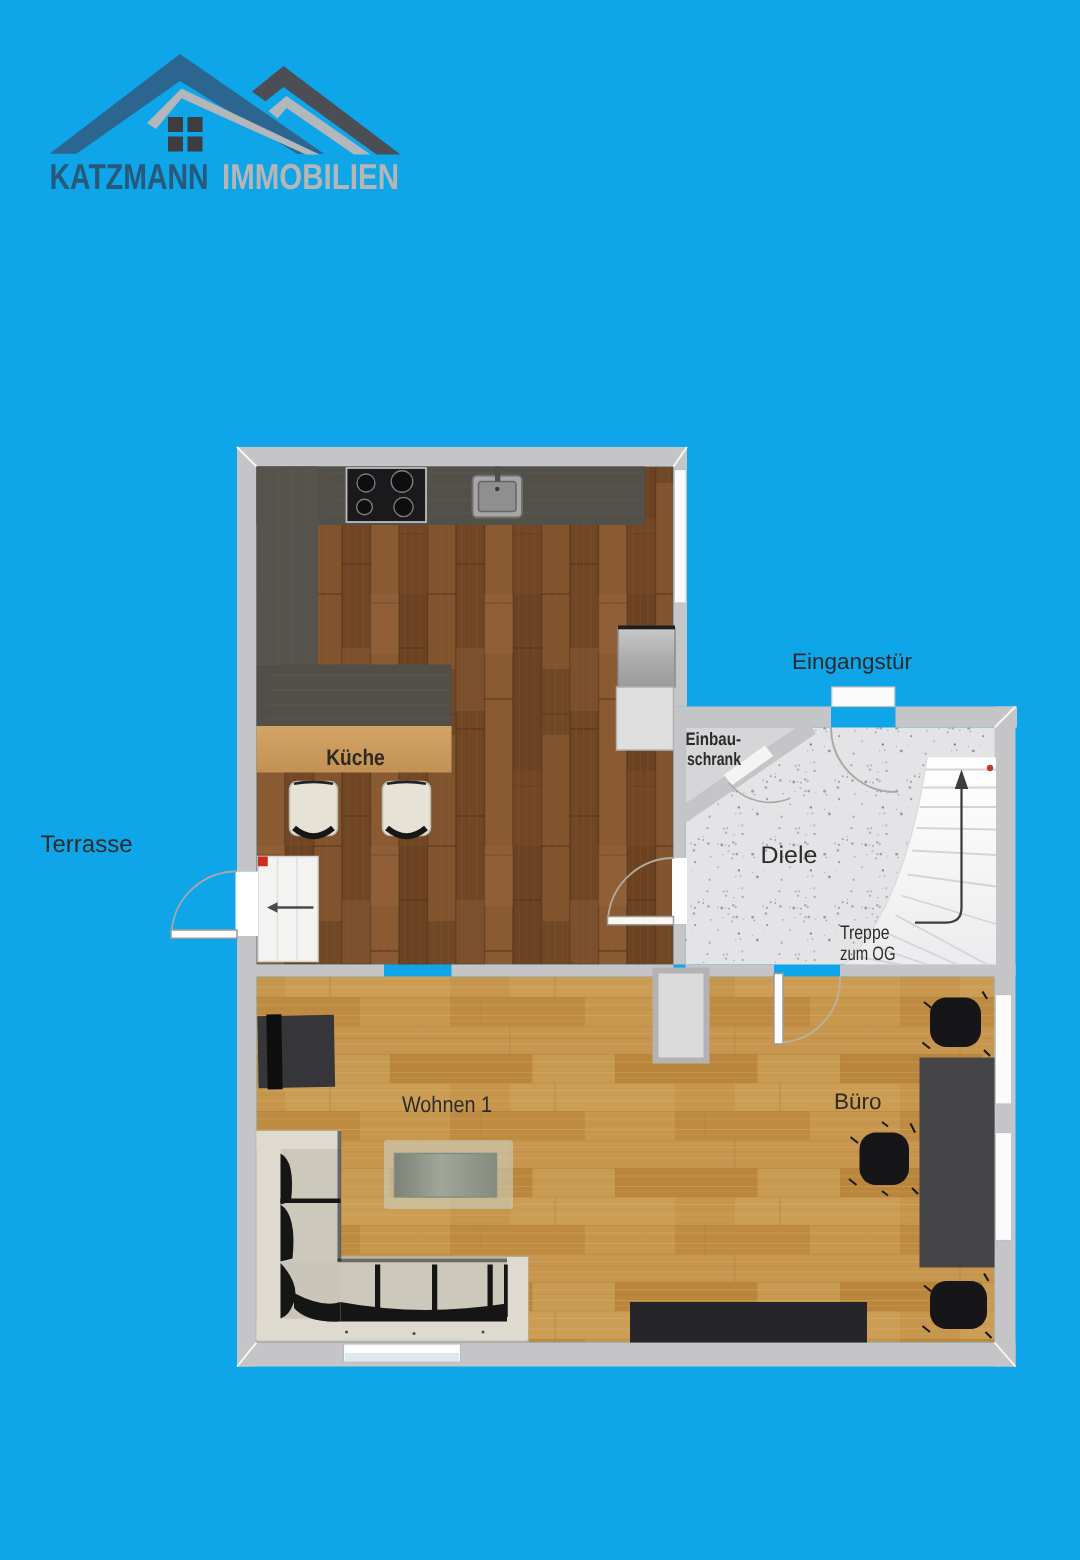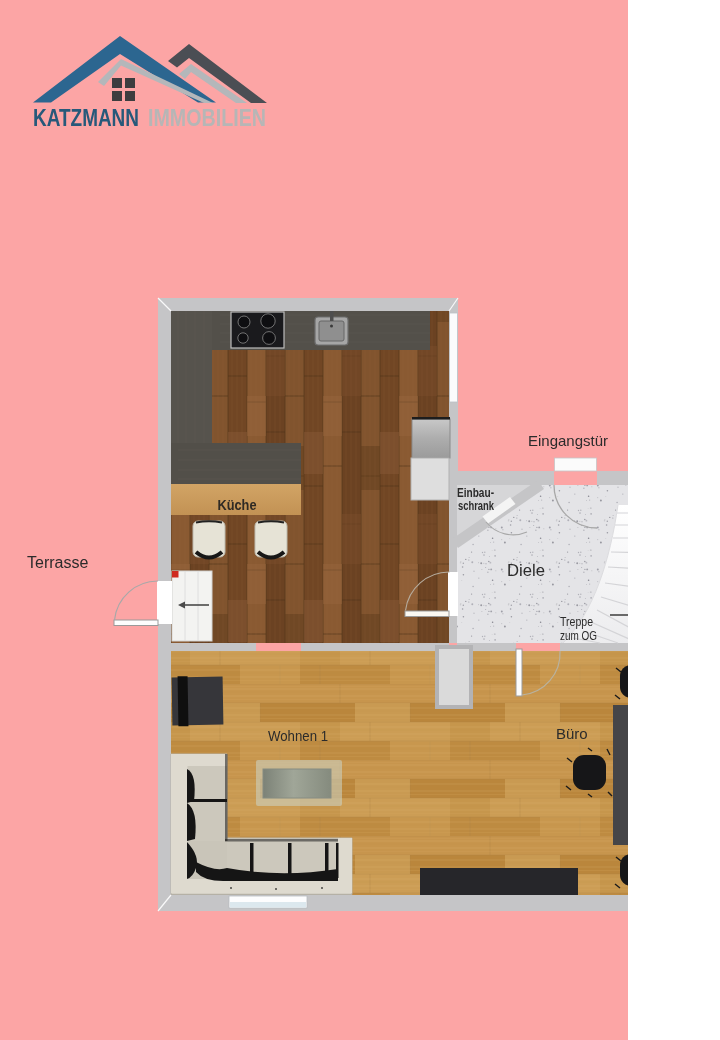--- a/index.html
+++ b/index.html
@@ -1,16 +1,16 @@
 <!DOCTYPE html>
 <html><head>
 <meta charset="utf-8">
 <style>
   html,body{margin:0;padding:0;background:#ffffff;}
-  #page{position:relative;width:628px;height:1040px;background:#fca5a5;overflow:hidden;
+  #page{position:relative;width:720px;height:1040px;background:#0ea5e9;overflow:hidden;
         font-family:"Liberation Sans", sans-serif;}
 </style>
 </head>
 <body>
 <div id="page">
 <svg width="720" height="1040" viewBox="0 0 720 1040" xmlns="http://www.w3.org/2000/svg" font-family="Liberation Sans, sans-serif">
 <defs>
   <pattern id="wdark" patternUnits="userSpaceOnUse" width="76" height="168">
     <rect x="0" y="0" width="76" height="168" fill="#7b4f2b"></rect>
     <rect x="0" y="0" width="19" height="168" fill="#714624"></rect>

